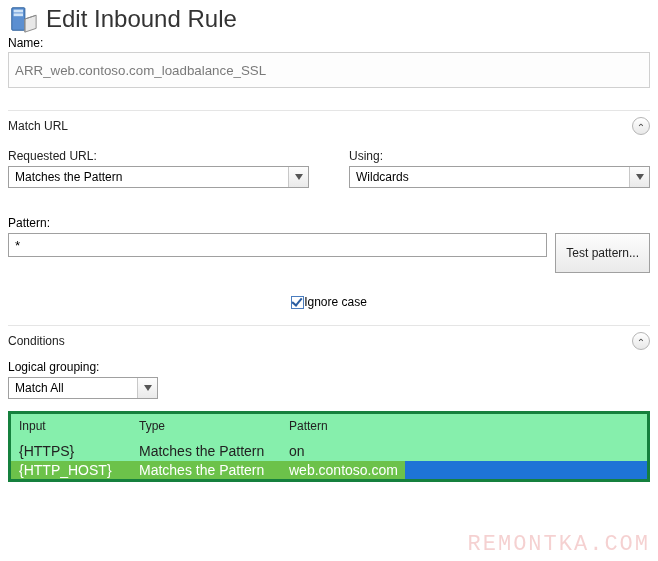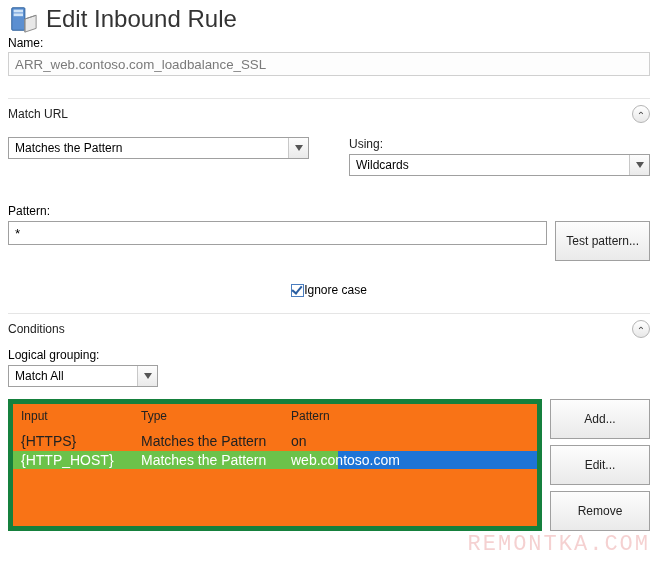--- a/index.html
+++ b/index.html
@@ -7,21 +7,21 @@
   body { width: 658px; height: 561px; background: #fff; color: #000; font-size: 12px; position: relative; overflow: hidden; }
 
   .header { display: flex; align-items: center; padding: 4px 8px 2px 8px; }
   .header-icon { width: 30px; height: 30px; margin-right: 8px; }
   .header-icon svg { width: 100%; height: 100%; }
   .header-title { font-size: 24px; color: #333; }
 
   .name-block { padding: 0 8px 6px 8px; }
   .name-label { margin-bottom: 2px; }
   .name-input {
-    width: 100%; height: 24px; padding: 2px 6px;
+    width: 100%; height: 36px; padding: 2px 6px;
     border: 1px solid #d0d0d0; background: #fefefe; color: #888;
   }
   .name-input[readonly] { background: #fdfdfd; color: #7a7a7a; }
 
   .section { margin: 16px 8px 0 8px; border-top: 1px solid #e5e5e5; position: relative; }
   .section-header {
     display: flex; justify-content: space-between; align-items: center;
     padding: 6px 0 0 0;
   }
   .section-title { font-size: 12px; color: #222; }
@@ -63,21 +63,21 @@
   }
   .checkbox.checked::after {
     content: ""; position: absolute; left: 2px; top: -1px; width: 4px; height: 8px;
     border: solid #2a5da0; border-width: 0 2px 2px 0; transform: rotate(40deg);
   }
 
   .logical-row { margin-top: 10px; }
   .logical-dd { width: 150px; }
 
   .cond-area { display: flex; gap: 8px; margin-top: 12px; }
-  .cond-table-wrap { flex: 1; border: 5px solid #15803d; padding: 0; background: #f97316; }
+  .cond-table-wrap { flex: 1; border: 3px solid #15803d; padding: 0; background: #86efac; }
   .cond-table { width: 100%; border-collapse: collapse; table-layout: fixed; }
   .cond-table th {
     text-align: left; font-weight: 400; padding: 5px 8px 8px 8px; font-size: 12px; color: #222;
   }
   .cond-table th:nth-child(1){ width: 120px; }
   .cond-table th:nth-child(2){ width: 150px; }
   .cond-table td { padding: 2px 8px; font-size: 14px; }
   .row-normal td { color: #222; }
   .row-sel td {
     color: #fff;
@@ -118,20 +118,21 @@
 </div>
 
 <div class="section">
   <div class="section-header">
     <div class="section-title">Match URL</div>
     <div class="chevron-btn"></div>
   </div>
 
   <div class="field-row">
     <div class="field">
+      <label>Requested URL:</label>
       <div class="dropdown">
         <span>Matches the Pattern</span>
         <span class="dd-arrow">
           <svg viewBox="0 0 8 6">
               <path d="M0 0 L8 0 L4 6 Z" fill="#555"></path>
             </svg>
         </span>
       </div>
     </div>
     <div class="field">
@@ -196,21 +197,16 @@
             <td>on</td>
           </tr>
           <tr class="row-sel">
             <td>{HTTP_HOST}</td>
             <td>Matches the Pattern</td>
             <td>web.contoso.com</td>
           </tr>
         </tbody>
       </table>
     </div>
-    <div class="cond-btns">
-      <button class="btn">Add...</button>
-      <button class="btn">Edit...</button>
-      <button class="btn">Remove</button>
-    </div>
   </div>
 </div>
 
 <div class="watermark">REMONTKA.COM</div>
 
 </body></html>

